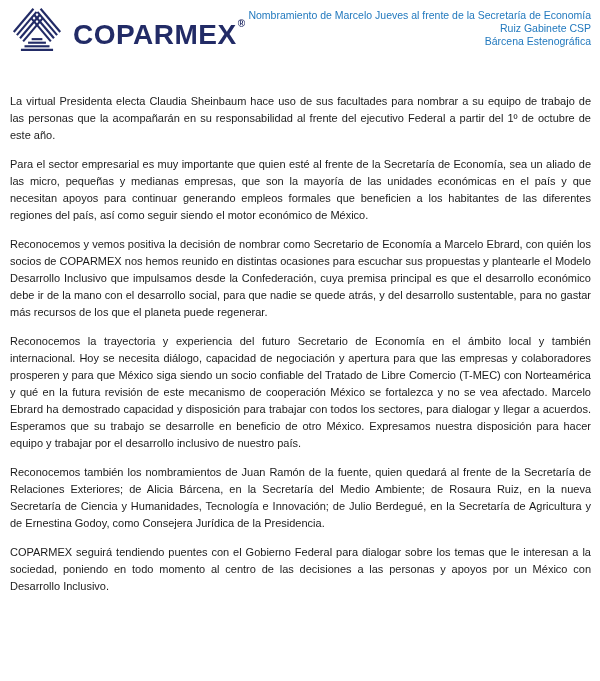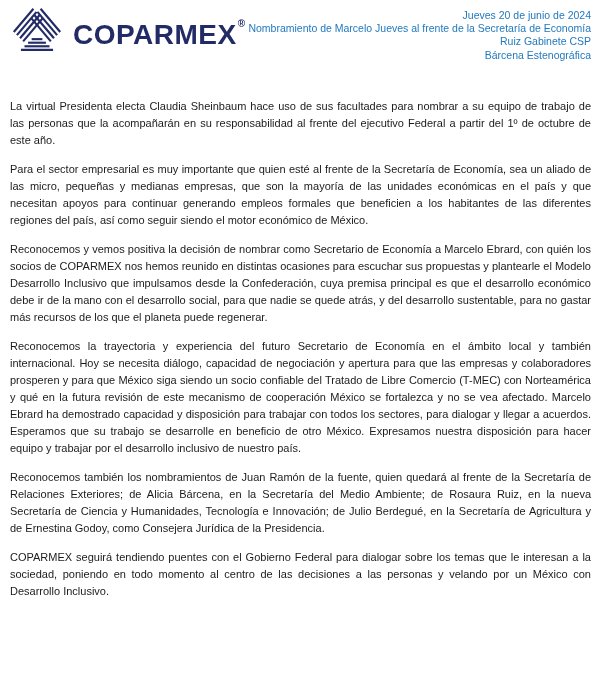--- a/index.html
+++ b/index.html
@@ -69,30 +69,29 @@
         <line x1="20" y1="40" x2="40" y2="40"></line>
         <line x1="16" y1="44" x2="44" y2="44"></line>
         <line x1="12" y1="48" x2="48" y2="48"></line>
       </svg>
       <div class="wordmark">
         <span>COPARMEX</span><span class="reg">®</span>
       </div>
     </div>
 
     <div class="meta">
-      <div>Jueves 20 de junio de 2024</div>
       <div>Nombramiento de Marcelo Jueves al frente de la Secretaría de Economía</div>
       <div>Ruiz Gabinete CSP</div>
       <div>Bárcena Estenográfica</div>
     </div>
 
   </header>
 
   <main class="doc-body">
     <p>La virtual Presidenta electa Claudia Sheinbaum hace uso de sus facultades para nombrar a su equipo de trabajo de las personas que la acompañarán en su responsabilidad al frente del ejecutivo Federal a partir del 1º de octubre de este año.</p>
     <p>Para el sector empresarial es muy importante que quien esté al frente de la Secretaría de Economía, sea un aliado de las micro, pequeñas y medianas empresas, que son la mayoría de las unidades económicas en el país y que necesitan apoyos para continuar generando empleos formales que beneficien a los habitantes de las diferentes regiones del país, así como seguir siendo el motor económico de México.</p>
     <p>Reconocemos y vemos positiva la decisión de nombrar como Secretario de Economía a Marcelo Ebrard, con quién los socios de COPARMEX nos hemos reunido en distintas ocasiones para escuchar sus propuestas y plantearle el Modelo Desarrollo Inclusivo que impulsamos desde la Confederación, cuya premisa principal es que el desarrollo económico debe ir de la mano con el desarrollo social, para que nadie se quede atrás, y del desarrollo sustentable, para no gastar más recursos de los que el planeta puede regenerar.</p>
     <p>Reconocemos la trayectoria y experiencia del futuro Secretario de Economía en el ámbito local y también internacional. Hoy se necesita diálogo, capacidad de negociación y apertura para que las empresas y colaboradores prosperen y para que México siga siendo un socio confiable del Tratado de Libre Comercio (T-MEC) con Norteamérica y qué en la futura revisión de este mecanismo de cooperación México se fortalezca y no se vea afectado.  Marcelo Ebrard ha demostrado capacidad y disposición para trabajar con todos los sectores, para dialogar y llegar a acuerdos. Esperamos que su trabajo se desarrolle en beneficio de otro México. Expresamos nuestra disposición para hacer equipo y trabajar por el desarrollo inclusivo de nuestro país.</p>
     <p>Reconocemos también los nombramientos de Juan Ramón de la fuente, quien quedará al frente de la Secretaría de Relaciones Exteriores; de Alicia Bárcena, en la Secretaría del Medio Ambiente; de Rosaura Ruiz, en la nueva Secretaría de Ciencia y Humanidades, Tecnología e Innovación; de Julio Berdegué, en la Secretaría de Agricultura y de Ernestina Godoy, como Consejera Jurídica de la Presidencia.</p>
-    <p>COPARMEX seguirá tendiendo puentes con el Gobierno Federal para dialogar sobre los temas que le interesan a la sociedad, poniendo en todo momento al centro de las decisiones a las personas y velando por un México con Desarrollo Inclusivo.</p>
+    <p>COPARMEX seguirá tendiendo puentes con el Gobierno Federal para dialogar sobre los temas que le interesan a la sociedad, poniendo en todo momento al centro de las decisiones a las personas y apoyos por un México con Desarrollo Inclusivo.</p>
   </main>
 
 </div>
 
 </body></html>

